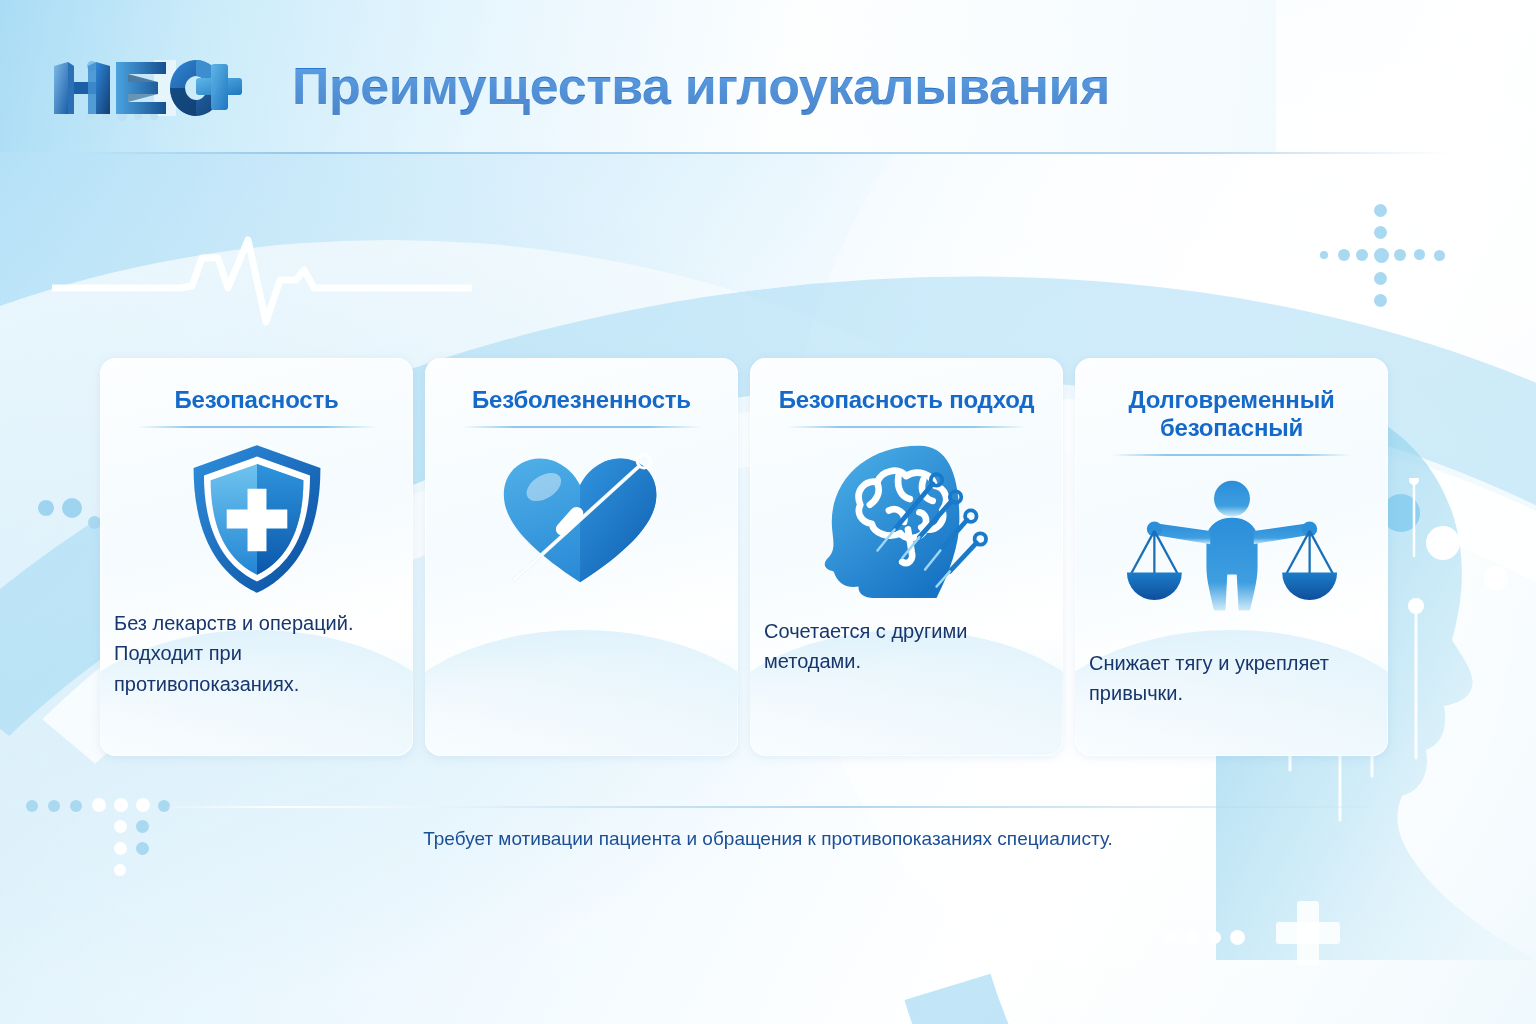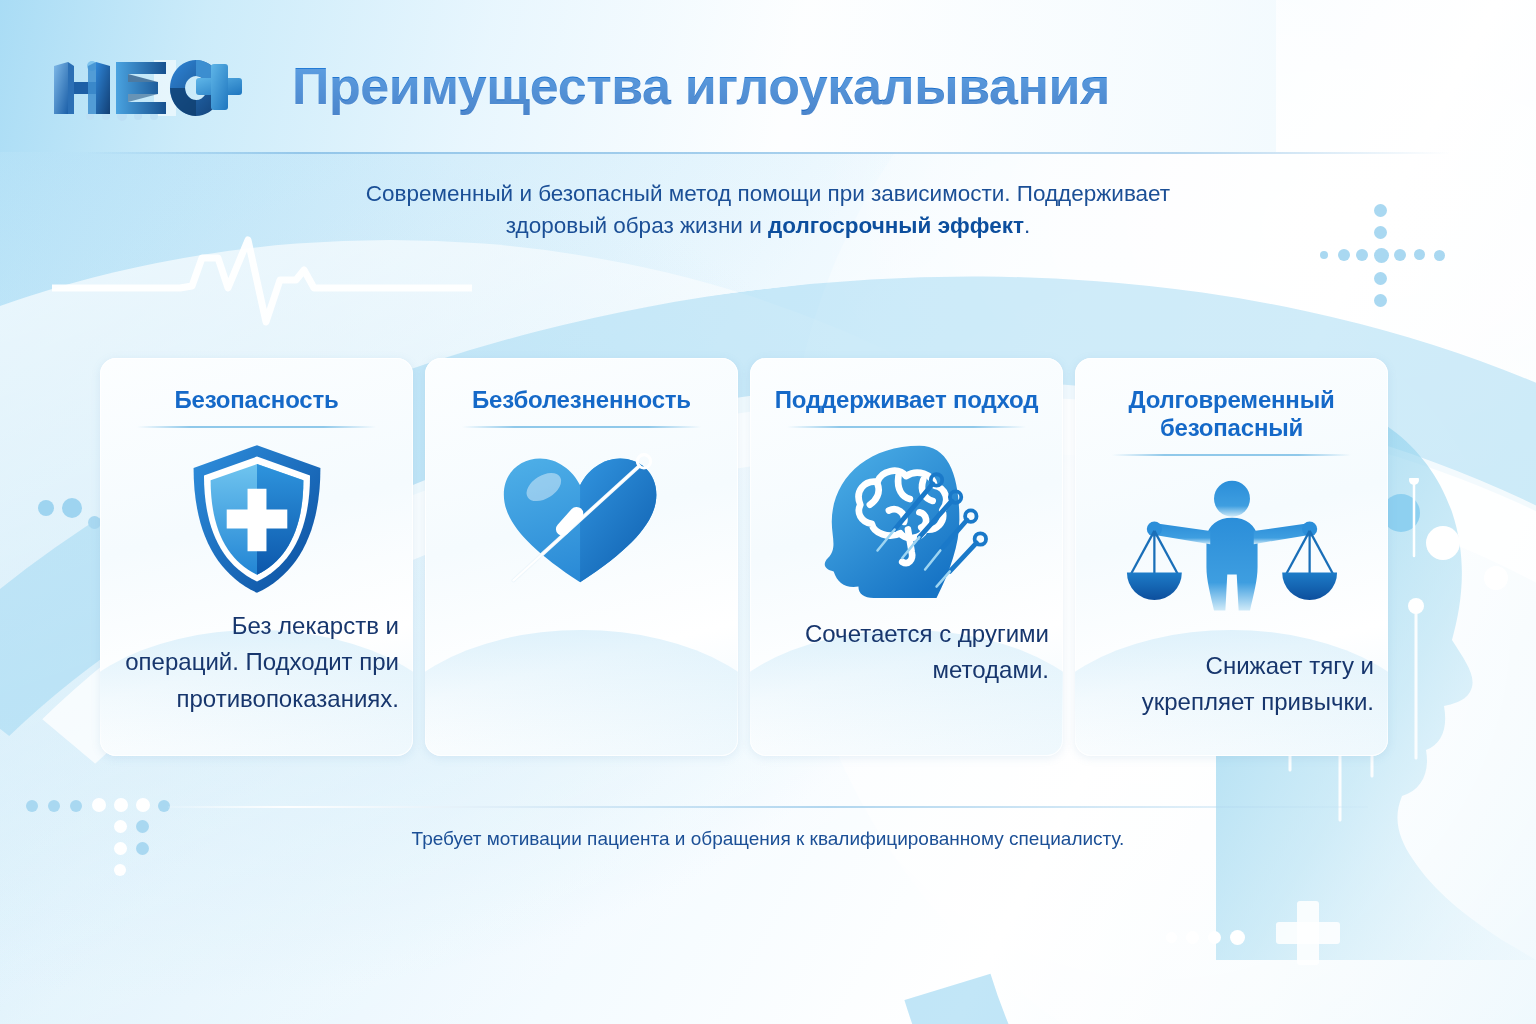--- a/index.html
+++ b/index.html
@@ -125,22 +125,22 @@
     margin-top:12px; width:84%; height:2px;
     background:linear-gradient(90deg, rgba(150,205,236,0), rgba(138,198,233,.95) 22%, rgba(138,198,233,.95) 78%, rgba(150,205,236,0));
   }
   .card-icon{
     position:relative; z-index:2;
     flex:0 0 auto; display:flex; align-items:center; justify-content:center;
     width:100%; height:170px; margin-top:6px;
   }
   .card-text{
     position:relative; z-index:2;
-    margin-top:4px; text-align:right;
-    font-size:24px; line-height:1.52; color:#17366d; font-weight:400;
+    margin-top:4px; text-align:left;
+    font-size:20px; line-height:1.52; color:#17366d; font-weight:400;
   }
   
   .card[data-idx="1"] .card-text,
   .card[data-idx="2"] .card-text{ margin-top:12px; }
   .card[data-idx="3"] .card-text{ margin-top:16px; }
 
   
   .footer-rule{
     position:absolute; left:168px; top:806px; width:1200px; height:2px;
     background:linear-gradient(90deg, rgba(255,255,255,.1), rgba(255,255,255,.95) 10%, rgba(160,205,235,.8) 55%, rgba(200,228,244,.2) 100%);
@@ -262,24 +262,20 @@
       <path d="M122 36 a26 28 0 0 0 26 28 l0 -16 a11 12 0 0 1 -11 -12 Z" fill="#0f3d6e" opacity=".75"></path>
 
       <rect x="176" y="26" width="46" height="17" rx="3" fill="url(#lgP)" transform="translate(-28,0)"></rect>
       <rect x="163" y="12" width="17" height="46" rx="3" fill="url(#lgP)"></rect>
     </svg>
 
     <div id="title">Преимущества иглоукалывания</div>
   </div>
   <div class="header-rule"></div>
 
-  <div id="subtitle">
-    <span>Современный и безопасный метод помощи при зависимости. Поддерживает</span><br>
-    <span>здоровый образ жизни и </span><b>долгосрочный эффект</b><span>.</span>
-  </div>
 
   <svg id="ecg" viewBox="0 0 420 90">
     <polyline points="0,52 128,52 140,50 150,22 166,22 176,52 196,4 214,86 228,44 244,44 252,34 262,52 420,52" fill="none" stroke="#ffffff" stroke-width="7" stroke-linejoin="round" stroke-linecap="round" opacity=".95"></polyline>
   </svg>
 
   <div class="dotcross" style="right:90px; top:200px; width:130px; height:110px;">
     <span style="left:58px; top:4px;  width:13px; height:13px;"></span>
     <span style="left:58px; top:26px; width:13px; height:13px;"></span>
     <span style="left:58px; top:48px; width:15px; height:15px;"></span>
     <span style="left:58px; top:72px; width:13px; height:13px;"></span>
@@ -403,21 +399,21 @@
             <line x1="18" y1="140" x2="150" y2="20" stroke="#eef7fc" stroke-width="4" stroke-linecap="round"></line>
             <line x1="18" y1="140" x2="150" y2="20" stroke="#ffffff" stroke-width="2.2" stroke-linecap="round"></line>
             <rect x="70" y="60" width="14" height="36" rx="7" fill="#ffffff" transform="rotate(42 77 78)"></rect>
             <circle cx="155" cy="15" r="7" fill="none" stroke="#ffffff" stroke-width="3.2"></circle>
           </g>
         </svg>
       </div>
     </div>
 
     <div class="card" data-idx="2">
-      <div class="card-title">Поддерживает подход</div>
+      <div class="card-title">Безопасность подход</div>
       <div class="card-rule"></div>
       <div class="card-icon">
         <svg viewBox="0 0 210 170" width="200" height="162" aria-hidden="true">
           <defs>
             <linearGradient id="headG" x1="0" y1="0" x2="0.7" y2="1">
               <stop offset="0%" stop-color="#4fb2e9"></stop>
                 <stop offset="100%" stop-color="#1774c5"></stop>
             </linearGradient>
           </defs>
 
@@ -500,15 +496,15 @@
 
           <path d="M4 102 L62 102 A29 29 0 0 1 4 102 Z" fill="url(#panG)"></path>
           <path d="M168 102 L226 102 A29 29 0 0 1 168 102 Z" fill="url(#panG)"></path>
         </svg>
       </div>
       <div class="card-text">Снижает тягу и укрепляет привычки.</div>
     </div>
   </div>
 
   <div class="footer-rule"></div>
-  <div id="footer-note">Требует мотивации пациента и обращения к квалифицированному специалисту.</div>
+  <div id="footer-note">Требует мотивации пациента и обращения к противопоказаниях специалисту.</div>
 
 </div>
 
 </body></html>

